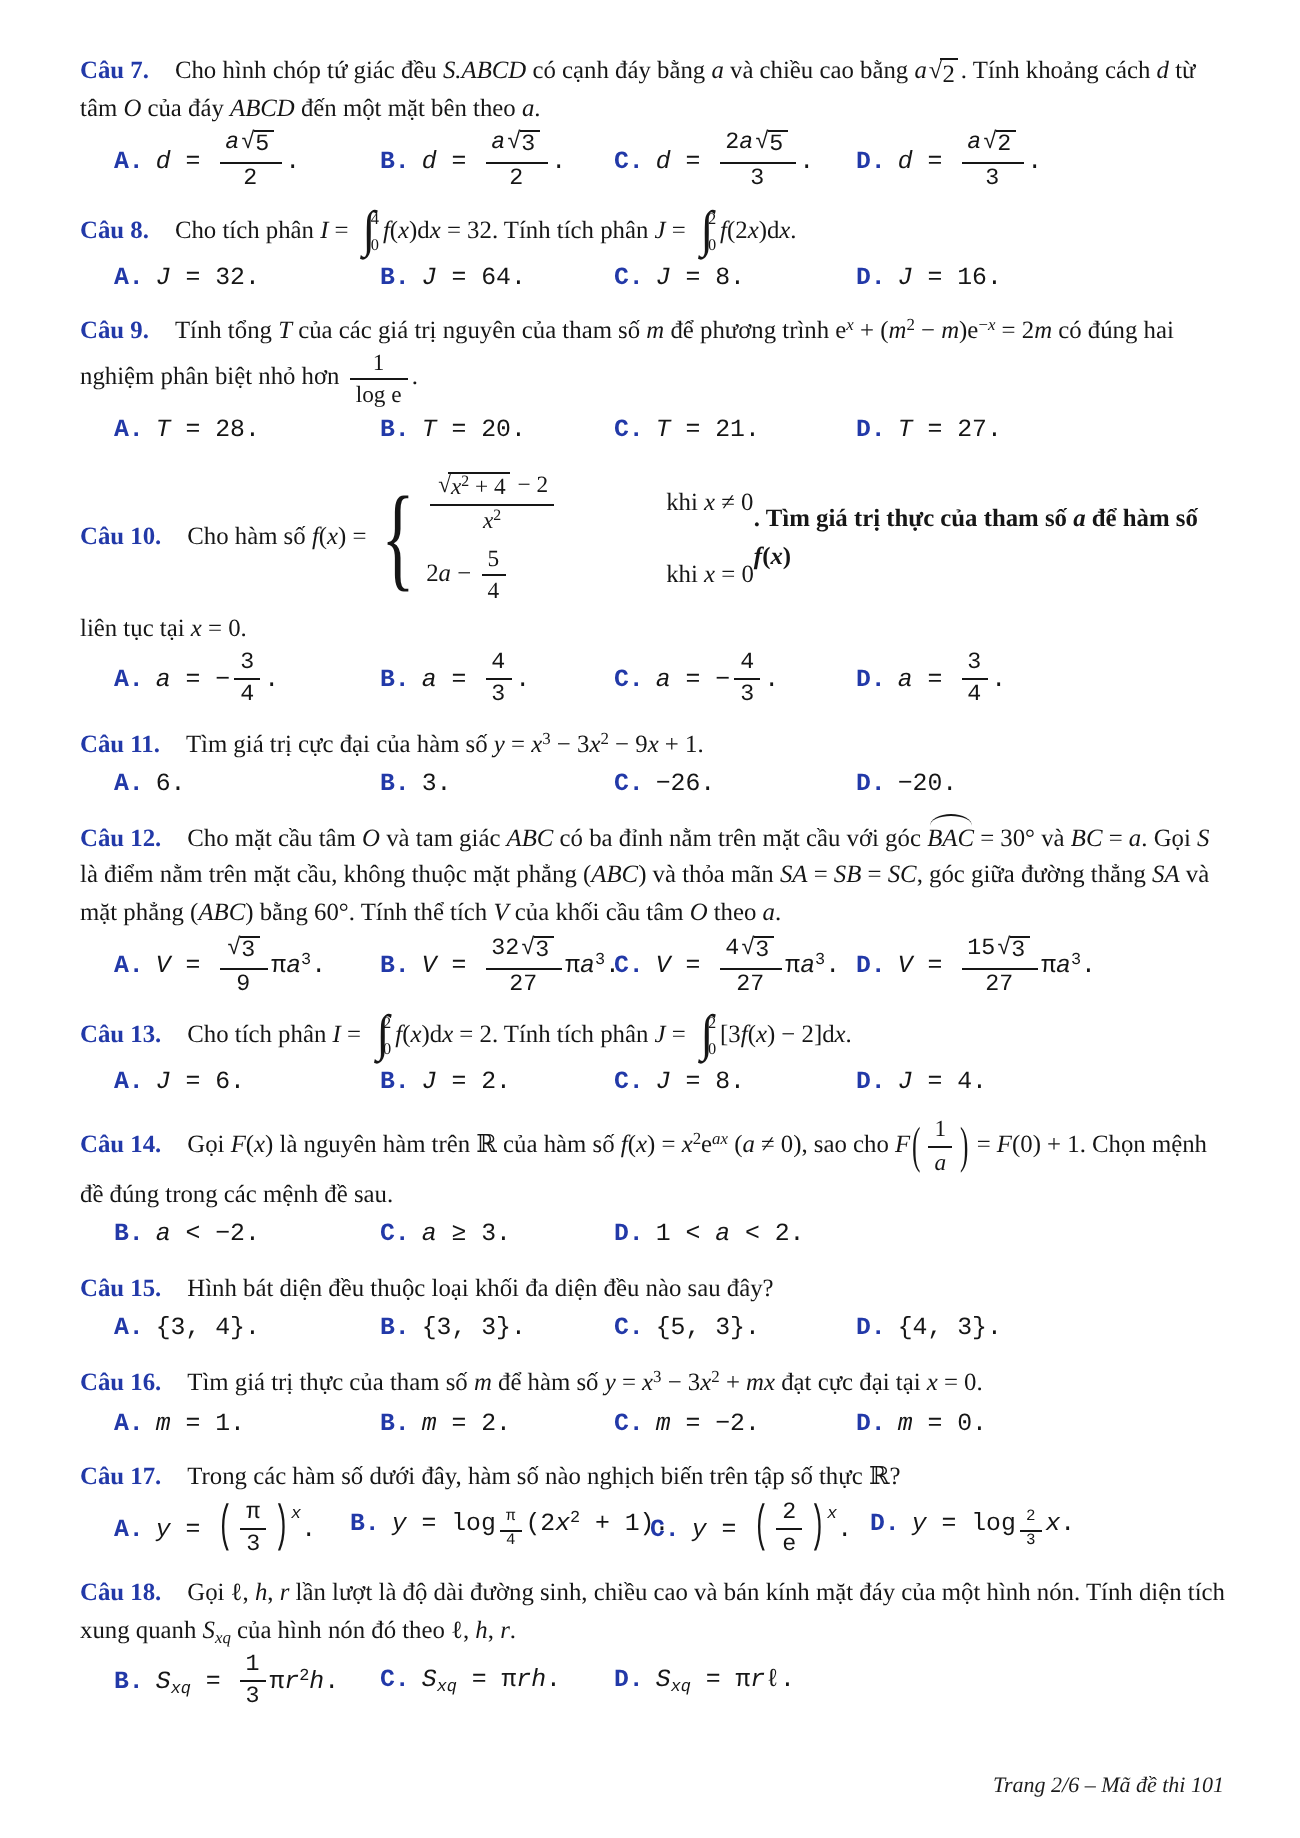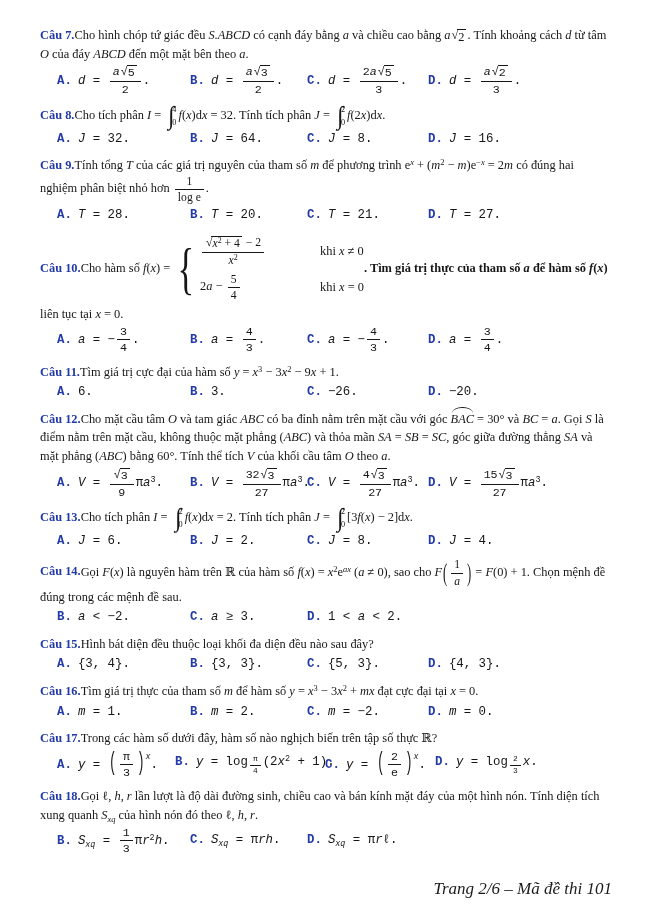--- a/index.html
+++ b/index.html
@@ -12,21 +12,21 @@
     box-sizing: border-box;
     padding: 26px 36px 0 40px;
     overflow: hidden;
     font-family: "Liberation Serif", "DejaVu Serif", serif;
     font-size: 12.4px;
     line-height: 1.5;
     color: #161616;
   }
   .question { margin: 0 0 8px 0; }
   .qtext { margin: 0; }
-  .qlabel { color: var(--accent, #2239a8); font-weight: 700; white-space: nowrap; }
+  .qlabel { color: var(--accent, #2239a8); font-weight: 700; margin-right: 13px; white-space: nowrap; }
   .answers {
     display: grid;
     grid-template-columns: 133px 117px 121px 1fr;
     padding-left: 17px;
     align-items: center;
     margin: 2px 0 0 0;
   }
   .answers.wideB { grid-template-columns: 118px 150px 110px 1fr; }
   .choice { white-space: nowrap; font-family: Liberation Mono, monospace; }
   .clabel { color: var(--accent, #2239a8); font-weight: 700; margin-right: 6px; }
@@ -68,21 +68,21 @@
     transform: scaleX(0.6); margin: 0 0 0 2px; align-self: center;
   }
   .cases { display: inline-flex; flex-direction: column; }
   .case-row { display: flex; align-items: center; margin: 3px 0; }
   .case-f { min-width: 100px; }
   .case-c { margin-left: 20px; }
   .q10-after { flex: 1; min-width: 180px; font-weight: bold; }
 
   .footer {
     position: absolute; right: 38px; bottom: 18px;
-    font-style: italic; font-size: 17px; color: #1b1b1b;
+    font-style: italic; font-size: 11px; color: #1b1b1b;
   }
 </style>
 </head>
 <body>
 
 <div class="page">
   <main>
   <section class="question">
     <p class="qtext">
       <b class="qlabel">Câu 7.</b><span class="qbody">Cho hình chóp tứ giác đều <span class="mi">S.ABCD</span> có cạnh đáy bằng <span class="mi">a</span> và chiều cao bằng <span class="mi">a</span><span class="msqrt">

